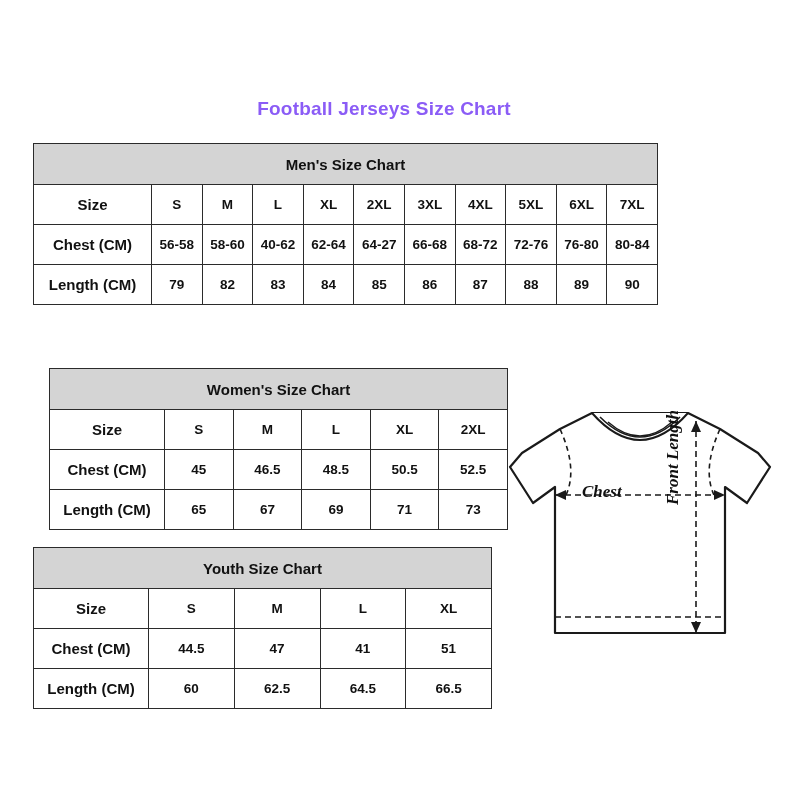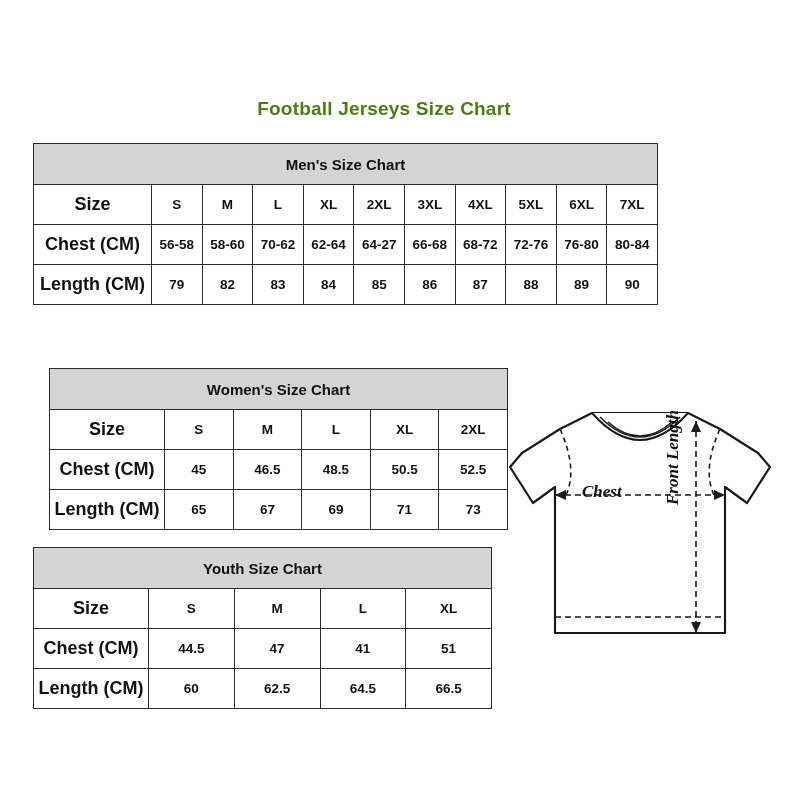--- a/index.html
+++ b/index.html
@@ -22,21 +22,21 @@
   }
   .title {
     position: absolute;
     top: 98px;
     left: 0;
     width: 768px;
     text-align: center;
     font-size: 19px;
     font-weight: bold;
     letter-spacing: 0.2px;
-    color: #4d7c0f;
+    color: #8b5cf6;
   }
 
   
   table.size-table {
     border-collapse: collapse;
     table-layout: fixed;
     background: #ffffff;
   }
   table.size-table td,
   table.size-table th {
@@ -48,21 +48,21 @@
     color: #111111;
     padding: 0;
     height: 39px;
   }
   table.size-table .head-row td {
     background: #d4d4d4;
     font-size: 15px;
     height: 40px;
   }
   table.size-table .row-label {
-    font-size: 18px;
+    font-size: 15px;
   }
 
   
   #mens-wrap {
     position: absolute;
     left: 33px;
     top: 143px;
     width: 734px;
   }
   #mens-table { width: 625px; }
@@ -154,21 +154,21 @@
           <td>3XL</td>
           <td>4XL</td>
           <td>5XL</td>
           <td>6XL</td>
           <td>7XL</td>
         </tr>
         <tr>
           <td class="row-label">Chest (CM)</td>
           <td>56-58</td>
           <td>58-60</td>
-          <td>70-62</td>
+          <td>40-62</td>
           <td>62-64</td>
           <td>64-27</td>
           <td>66-68</td>
           <td>68-72</td>
           <td>72-76</td>
           <td>76-80</td>
           <td>80-84</td>
         </tr>
         <tr>
           <td class="row-label">Length (CM)</td>

